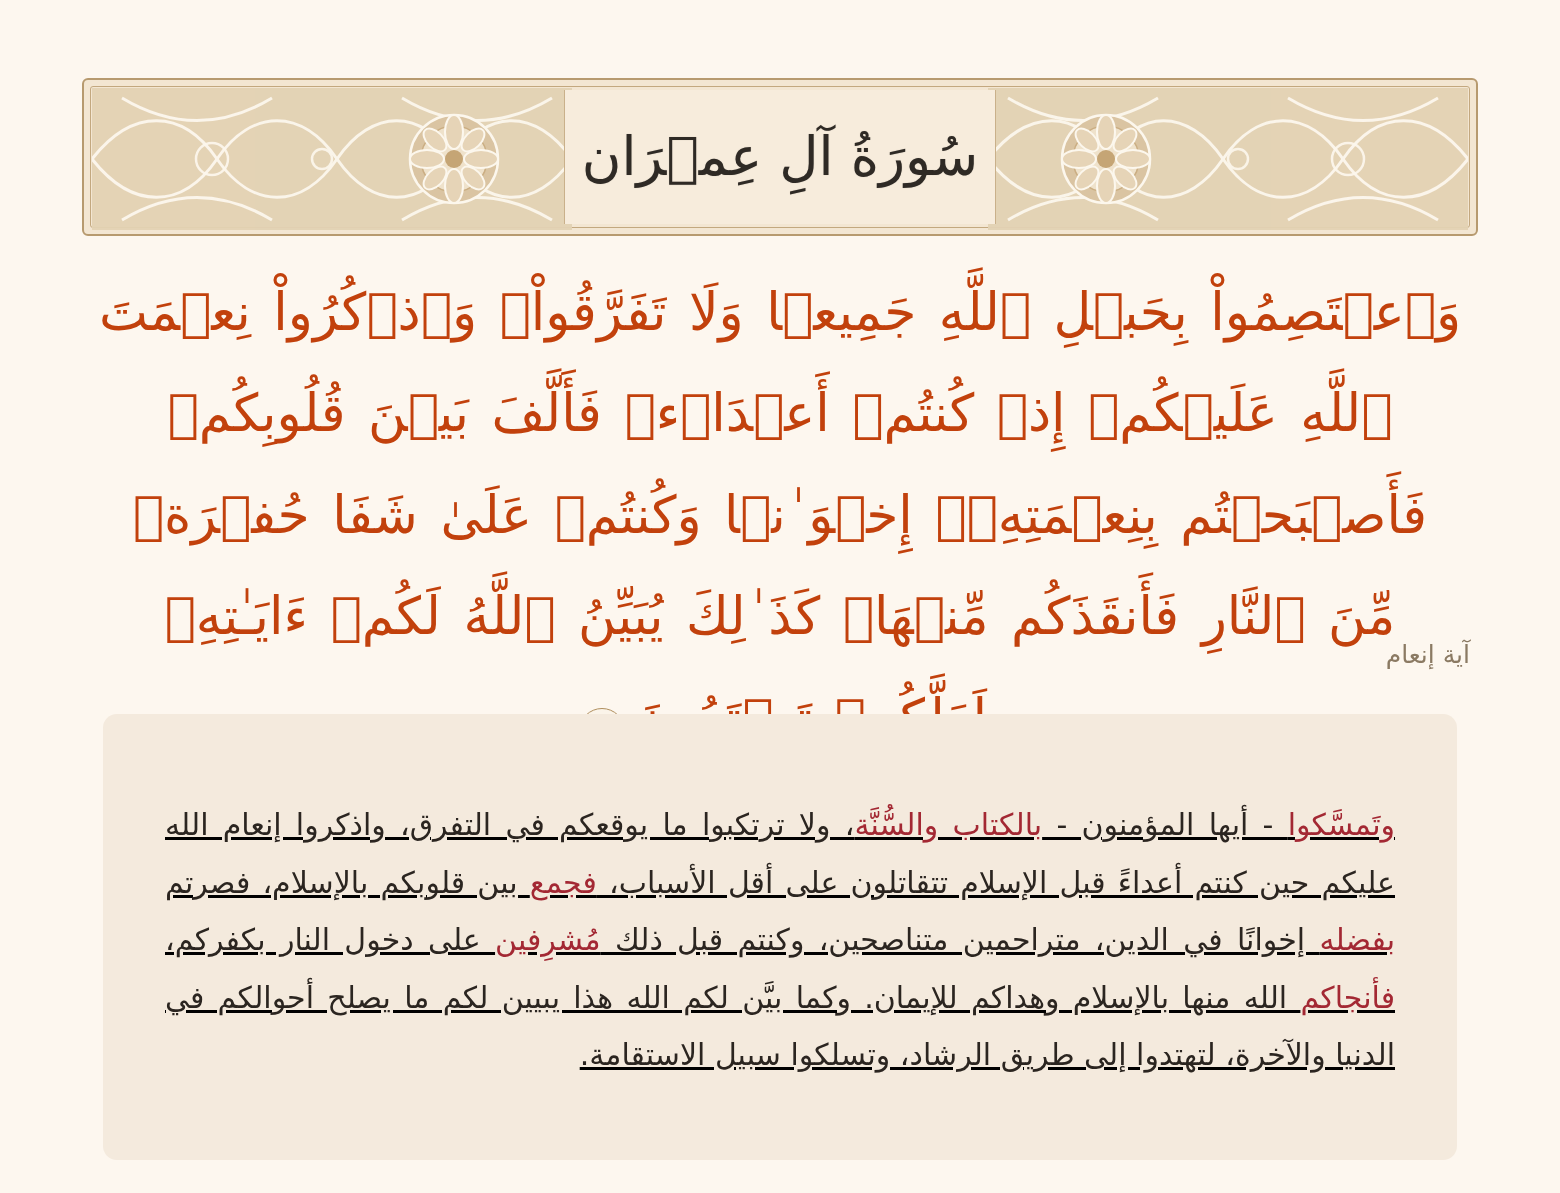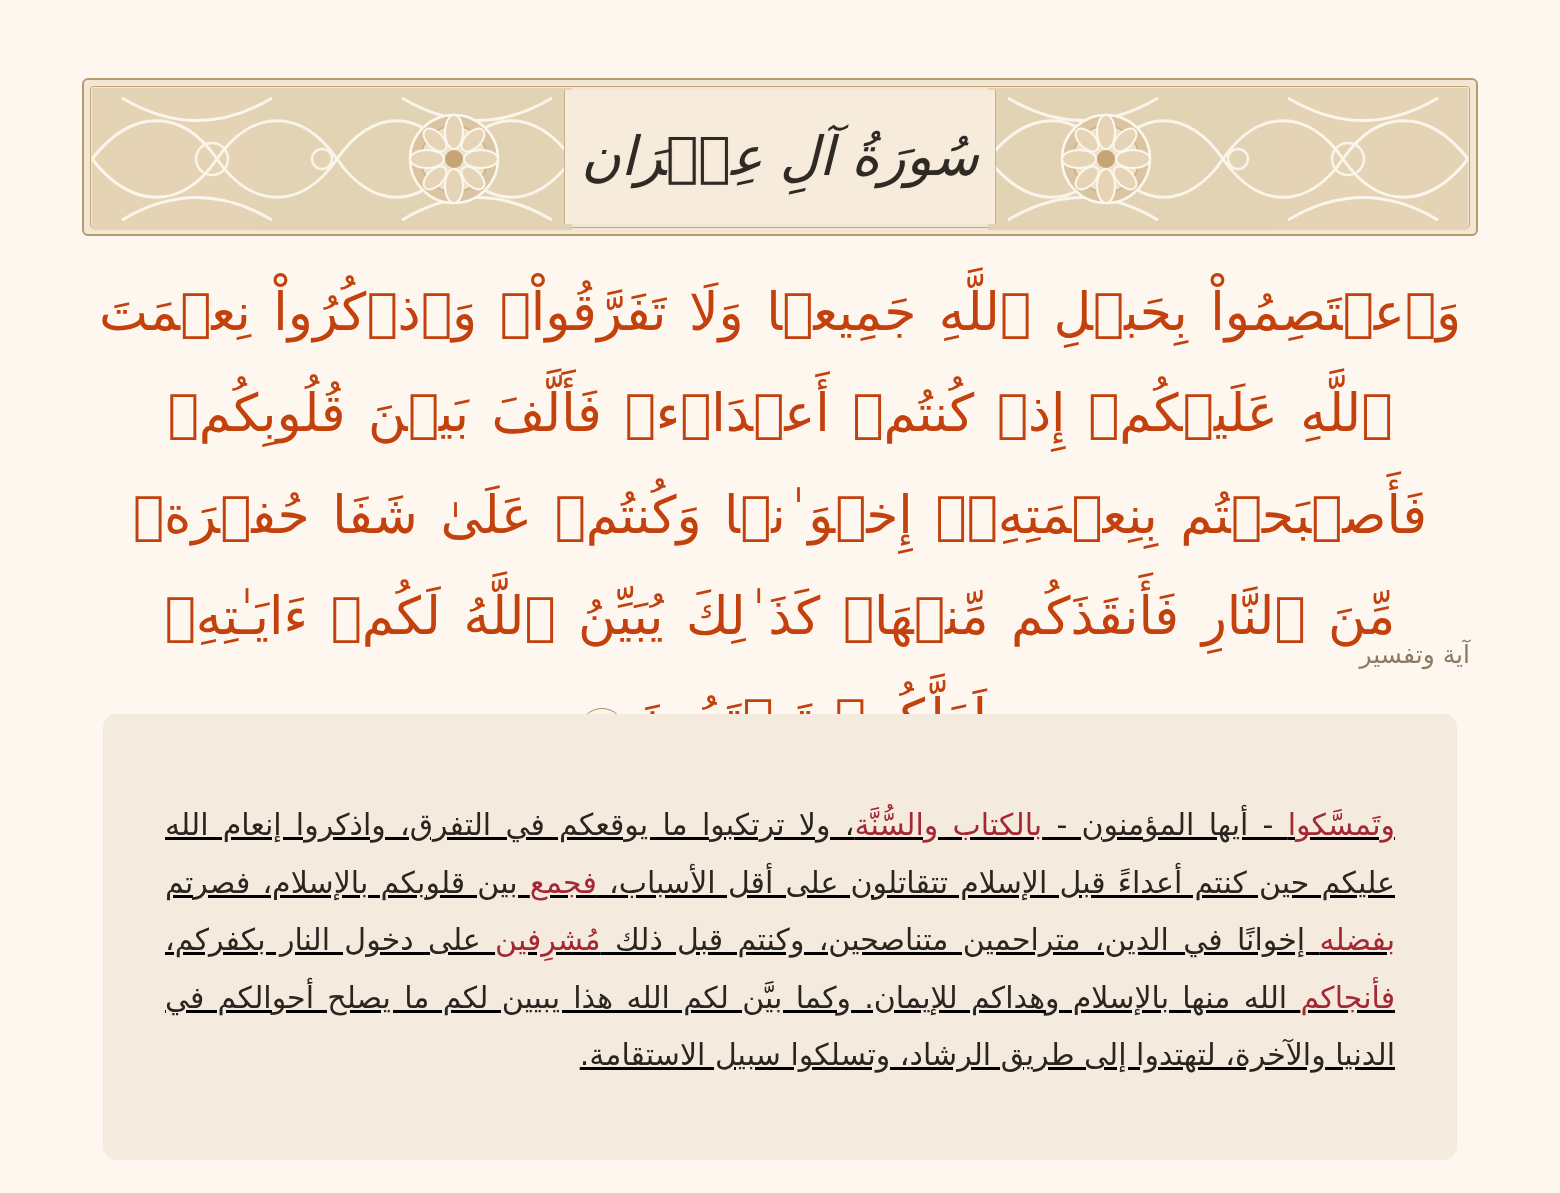--- a/index.html
+++ b/index.html
@@ -70,21 +70,20 @@
   }
   .surah-title {
     font-family: "DejaVu Sans", "Liberation Sans", sans-serif;
     font-size: 54px;
     color: #2f2a25;
     letter-spacing: -2px;
     white-space: nowrap;
     line-height: 1;
     font-weight: 400;
     text-shadow: 0 0 1px rgba(0,0,0,0.25);
-    font-style: italic;
   }
 
   
   .ayah-block {
     position: absolute;
     top: 262px;
     left: 90px;
     width: 1380px;
     direction: rtl;
     text-align: center;
@@ -227,19 +226,19 @@
     <div class="banner-center">
       <span class="surah-title">سُورَةُ آلِ عِمۡرَان</span>
     </div>
   </div>
 
   <div class="ayah-block">
     <span class="ayah-text">وَٱعۡتَصِمُواْ بِحَبۡلِ ٱللَّهِ جَمِيعࣰا وَلَا تَفَرَّقُواْۚ وَٱذۡكُرُواْ نِعۡمَتَ ٱللَّهِ عَلَيۡكُمۡ إِذۡ كُنتُمۡ أَعۡدَاۤءࣰ فَأَلَّفَ بَيۡنَ قُلُوبِكُمۡ فَأَصۡبَحۡتُم بِنِعۡمَتِهِۦۤ إِخۡوَ ٰنࣰا وَكُنتُمۡ عَلَىٰ شَفَا حُفۡرَةࣲ مِّنَ ٱلنَّارِ فَأَنقَذَكُم مِّنۡهَاۗ كَذَ ٰلِكَ يُبَيِّنُ ٱللَّهُ لَكُمۡ ءَايَـٰتِهِۦ لَعَلَّكُمۡ تَهۡتَدُونَ</span>
     <span class="ayah-number">١٠٣</span>
   </div>
 
-  <div class="tafsir-label">آية وتفسير</div>
+  <div class="tafsir-label">آية إنعام</div>
 
   <div class="tafsir-box">
     <p class="tafsir-text" id="tafsir-text"><span class="hl">وتَمسَّكوا</span><span> - أيها المؤمنون - </span><span class="hl">بالكتاب والسُّنَّة</span><span>، ولا ترتكبوا ما يوقعكم في التفرق، واذكروا إنعام الله عليكم حين كنتم أعداءً قبل الإسلام تتقاتلون على أقل الأسباب، </span><span class="hl">فجمع</span><span> بين قلوبكم بالإسلام، فصرتم </span><span class="hl">بفضله</span><span> إخوانًا في الدين، متراحمين متناصحين، وكنتم قبل ذلك </span><span class="hl">مُشرِفين</span><span> على دخول النار بكفركم، </span><span class="hl">فأنجاكم</span><span> الله منها بالإسلام وهداكم للإيمان. وكما بيَّن لكم الله هذا يبيين لكم ما يصلح أحوالكم في الدنيا والآخرة، لتهتدوا إلى طريق الرشاد، وتسلكوا سبيل الاستقامة.</span></p>
   </div>
 
 </div>
 
 </body></html>

